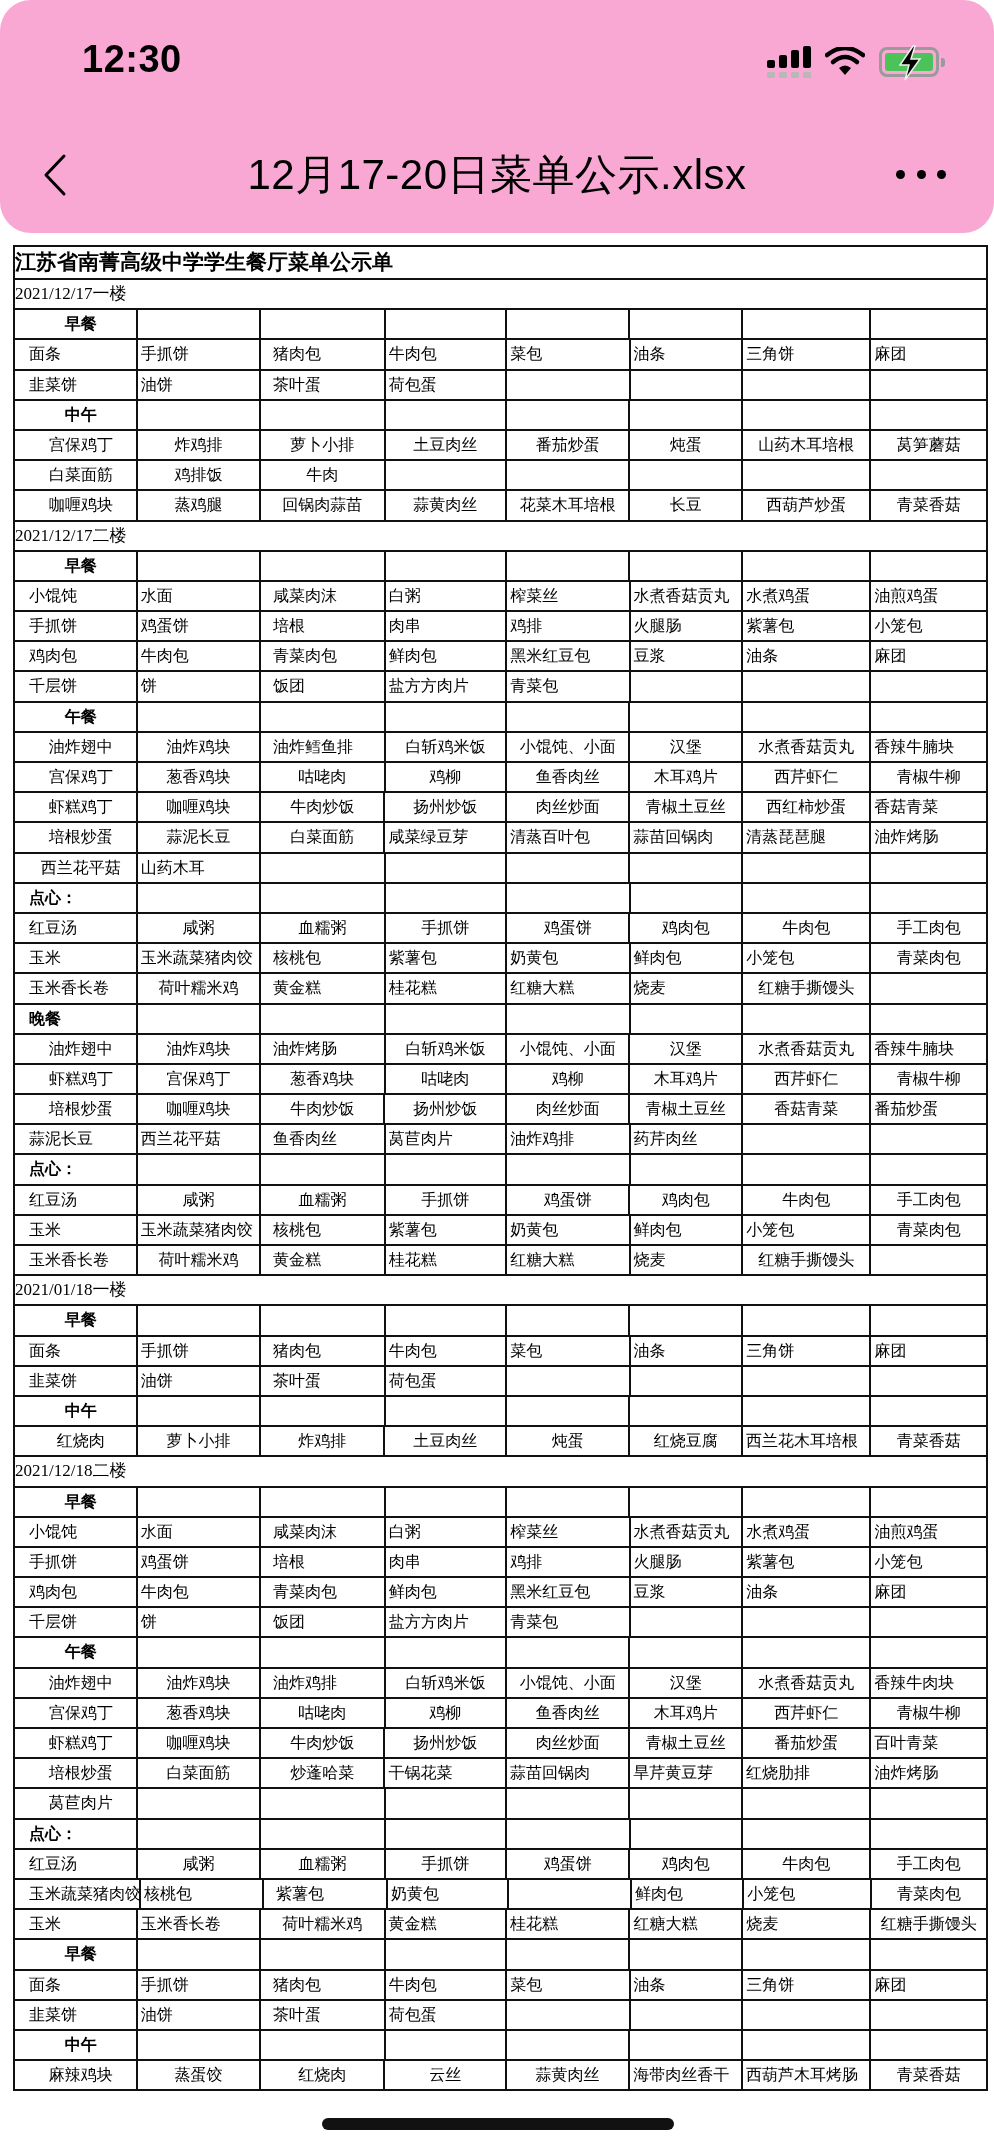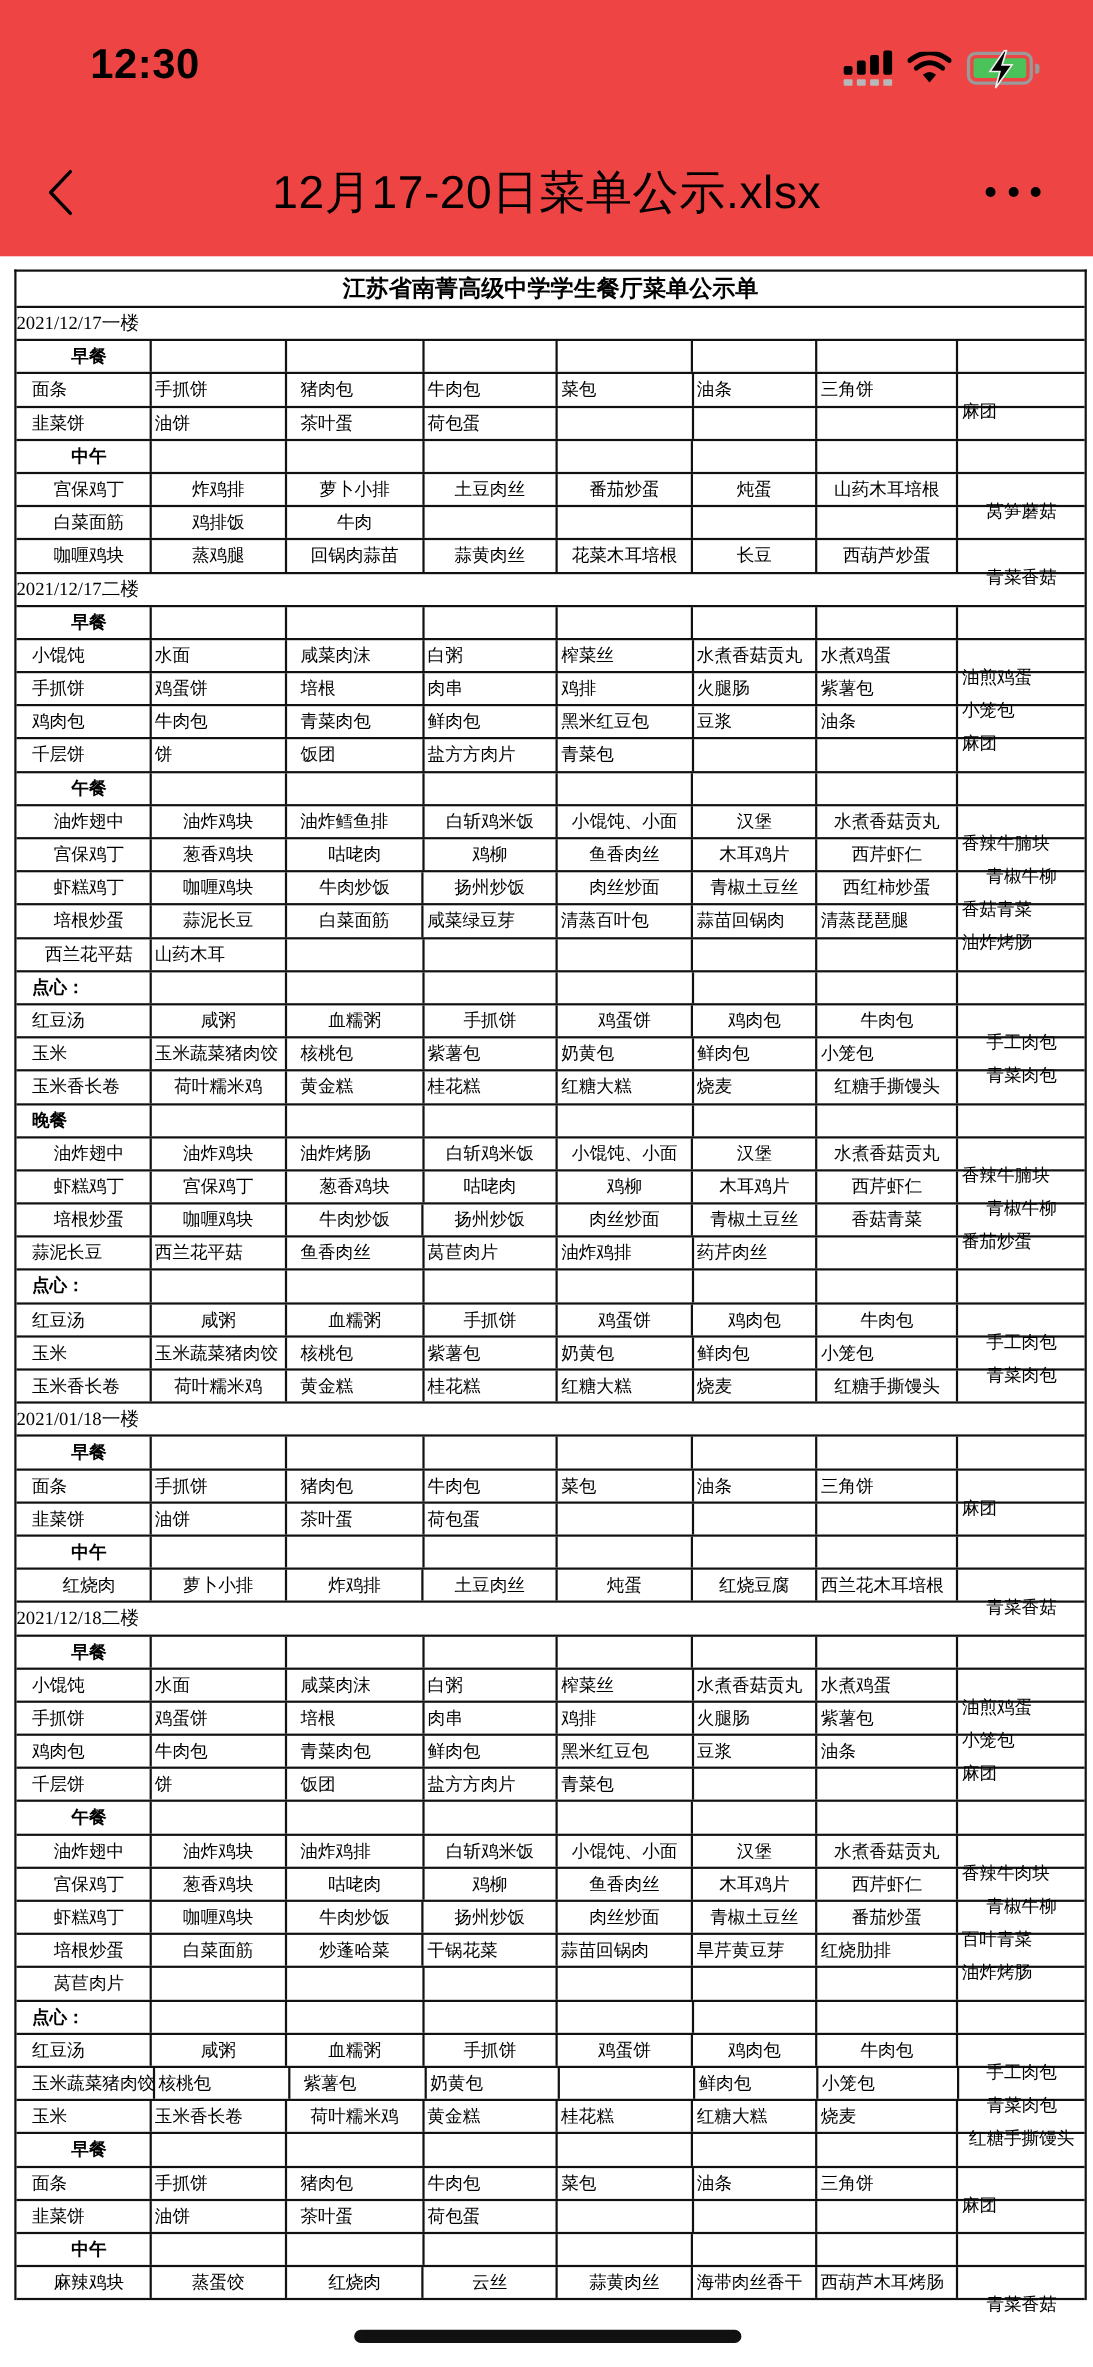--- a/index.html
+++ b/index.html
@@ -1,41 +1,41 @@
 <!DOCTYPE html>
 <html><head>
 <meta charset="utf-8">
 <style>
   * { box-sizing: border-box; margin: 0; padding: 0; }
   html, body { width: 994px; height: 2152px; overflow: hidden; background: #ffffff; }
   body { font-family: "DejaVu Sans", "Liberation Sans", sans-serif; color: #000; position: relative; }
 
-  .topbar { position: absolute; left: 0; top: 0; width: 994px; height: 233px; background: #ef4444; }
+  .topbar { position: absolute; left: 0; top: 0; width: 994px; height: 233px; background: #f9a8d4; border-radius: 31px; }
   .status-time { position: absolute; left: 82px; top: 38px; font-family: "Liberation Sans", sans-serif; font-size: 38px; font-weight: 600; letter-spacing: 0.5px; }
   .status-icons { position: absolute; right: 55px; top: 46px; display: flex; align-items: center; gap: 14px; }
   .signal { position: relative; width: 44px; height: 32px; }
   .signal .bar { position: absolute; bottom: 10px; width: 8px; background: #000; border-radius: 2px; }
   .signal .sub { position: absolute; bottom: 0; width: 8px; height: 6px; background: #b8b8b8; border-radius: 1px; }
   .wifi { width: 40px; height: 30px; }
   .battery { position: relative; width: 60px; height: 30px; border: 3px solid #9a9a9a; border-radius: 8px; }
   .battery .fill { position: absolute; left: 3px; top: 3px; right: 3px; bottom: 3px; background: #4cc25a; border-radius: 3px; }
   .battery .nub { position: absolute; right: -9px; top: 8px; width: 4px; height: 9px; background: #9a9a9a; border-radius: 0 3px 3px 0; }
   .battery svg { position: absolute; left: 14px; top: -5px; }
 
   .nav-back { position: absolute; left: 40px; top: 150px; width: 30px; height: 50px; cursor: pointer; }
   .nav-title { position: absolute; left: 0; right: 0; top: 150px; text-align: center; font-family: "Liberation Sans", "DejaVu Sans", sans-serif; font-size: 42px; line-height: 50px; letter-spacing: 0.5px; }
   .nav-more { position: absolute; right: 48px; top: 162px; width: 50px; height: 24px; display: flex; justify-content: space-between; align-items: center; cursor: pointer; }
   .nav-more span { width: 9px; height: 9px; background: #000; border-radius: 50%; }
 
   .sheet { position: absolute; left: 13px; top: 245px; width: 975px; border-left: 2px solid #111; border-right: 2px solid #111; border-top: 2px solid #111; }
-  .title-row { height: 33px; border-bottom: 2px solid #111; text-align: center; font-weight: bold; font-size: 21px; line-height: 31px; }
+  .title-row { height: 33px; border-bottom: 2px solid #111; font-weight: bold; font-size: 21px; line-height: 31px; }
   .row { display: flex; height: 30.2px; border-bottom: 2px solid #111; font-size: 16px; line-height: 28px; }
   .row.date { font-family: "Liberation Serif", "DejaVu Serif", serif; font-size: 17px; padding-left: 0; }
   .cell { border-right: 2px solid #111; overflow: visible; white-space: nowrap; padding-left: 3px; position: relative; }
-  .cell:last-child { border-right: none; margin-top: 20px; }
+  .cell:last-child { border-right: none; }
   .cell.c { text-align: center; padding-left: 0; }
   .cell.b { font-weight: bold; }
   .w0 { width: 115px; margin-left: 11px; } .w1 { width: 127px; } .w2 { width: 128px; padding-left: 12px; } .w3 { width: 125px; }
   .w4 { width: 127px; } .w5 { width: 116px; } .w6 { width: 132px; } .w7 { width: 118px; }
 
   .home-indicator { position: absolute; left: 322px; top: 2118px; width: 352px; height: 12px; background: #111; border-radius: 6px; }
 </style>
 </head>
 <body>
 

